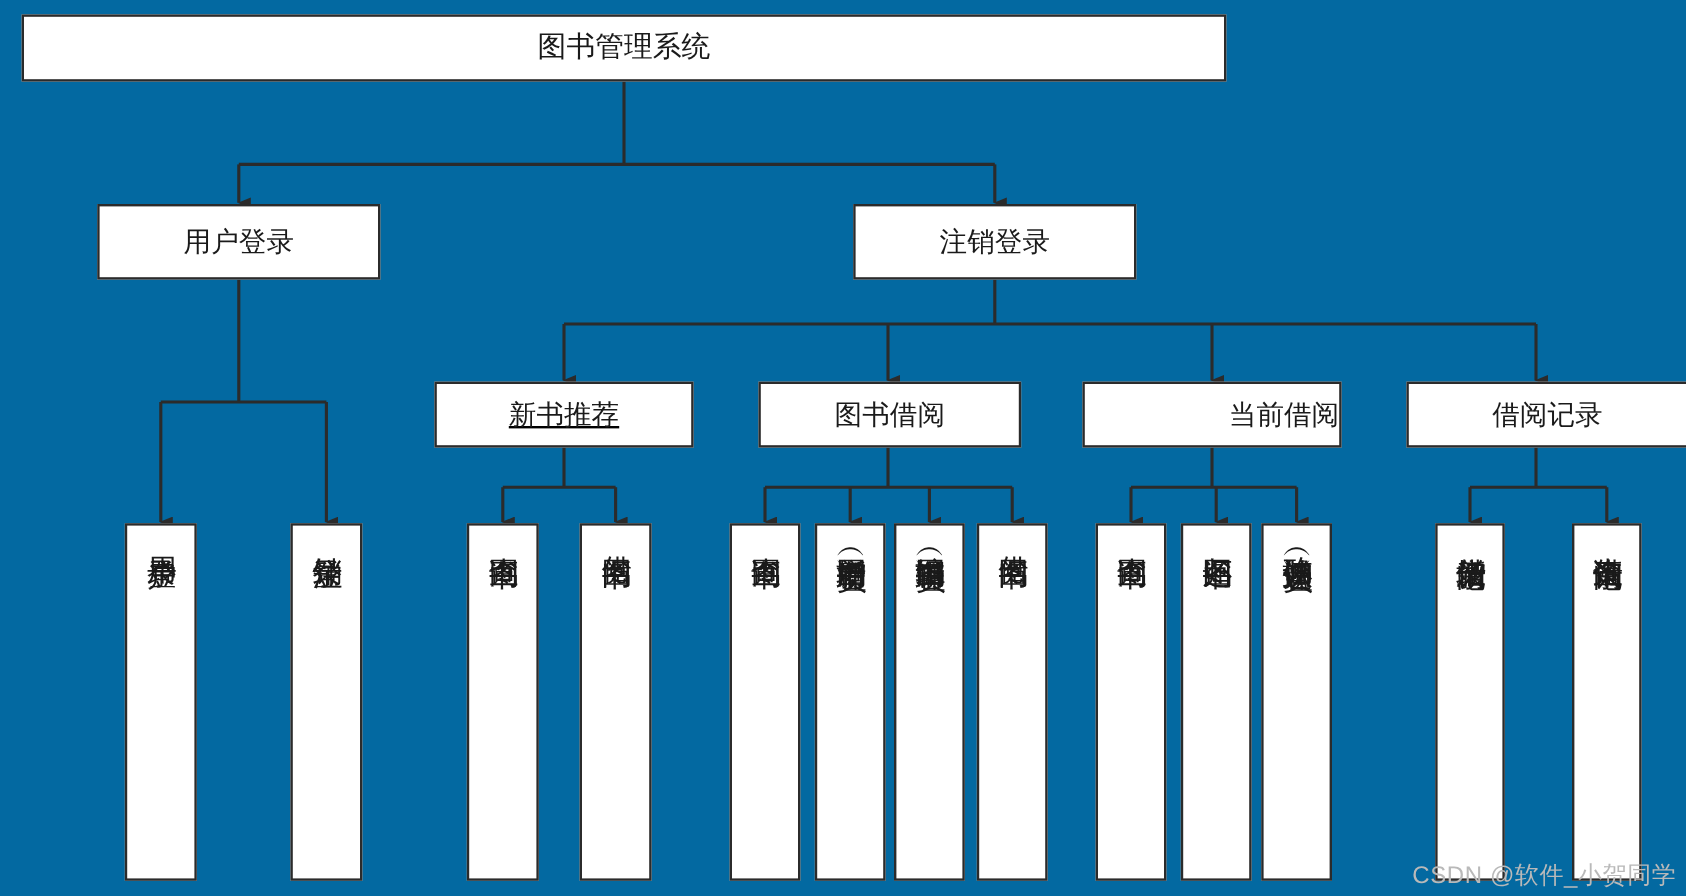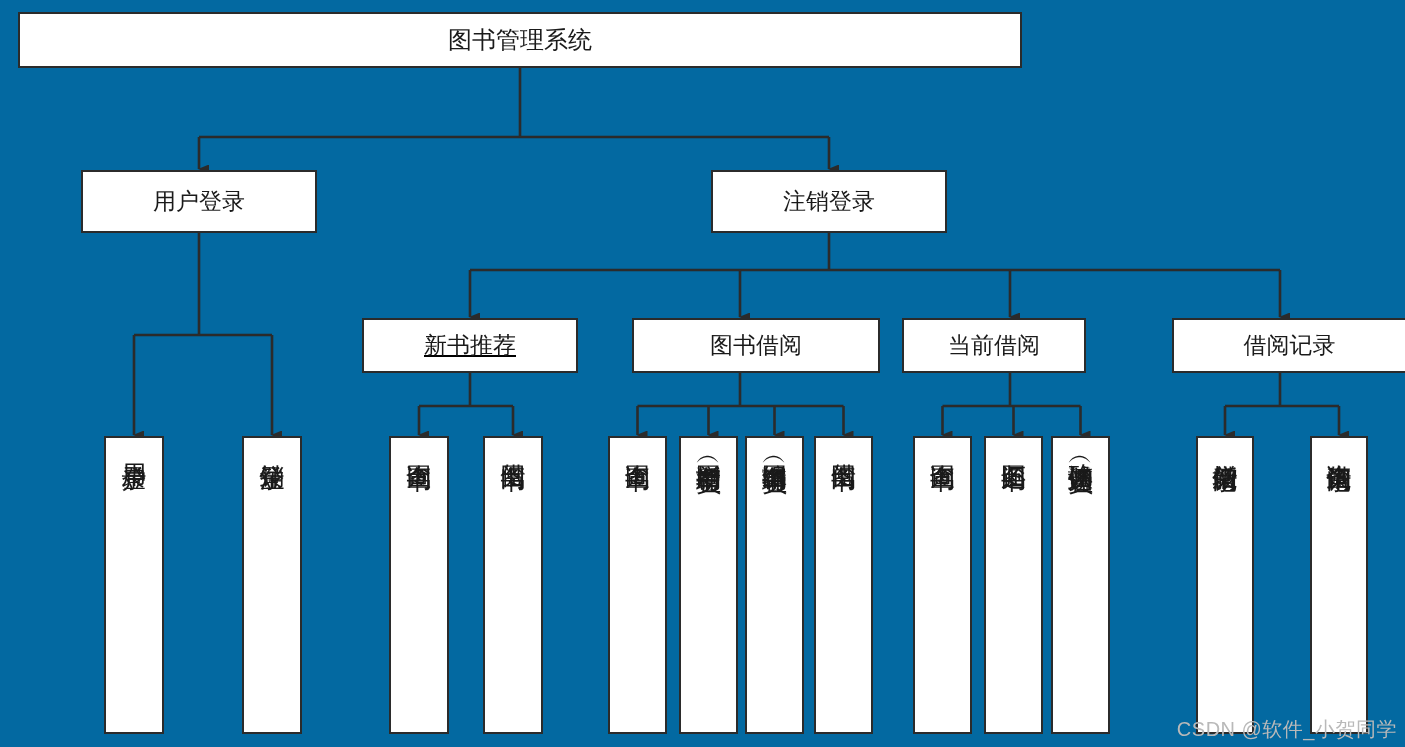--- a/index.html
+++ b/index.html
@@ -123,24 +123,24 @@
       </div>
       <div class="node-box horizontal" style="left: 81px; top: 170px; width: 236px; height: 63px;">
         <span class="node-label">用户登录</span>
       </div>
       <div class="node-box horizontal" style="left: 711px; top: 170px; width: 236px; height: 63px;">
         <span class="node-label">注销登录</span>
       </div>
       <div class="node-box horizontal" style="left: 362px; top: 318px; width: 216px; height: 55px; text-decoration: underline;">
         <span class="node-label">新书推荐</span>
       </div>
-      <div class="node-box horizontal" style="left: 632px; top: 318px; width: 248px; height: 55px;">
+      <div class="node-box horizontal" style="left: 632px; top: 318px; width: 219px; height: 55px;">
         <span class="node-label">图书借阅</span>
       </div>
-      <div class="node-box horizontal" style="left: 902px; top: 318px; width: 184px; height: 55px;">
+      <div class="node-box horizontal" style="left: 902px; top: 318px; width: 216px; height: 55px; justify-content: flex-end;">
         <span class="node-label">当前借阅</span>
       </div>
       <div class="node-box horizontal" style="left: 1172px; top: 318px; width: 235px; height: 55px;">
         <span class="node-label">借阅记录</span>
       </div>
       <div class="node-box vertical" style="left: 104px; top: 436px; width: 60px; height: 298px;">
         <span class="node-label">用户登录</span>
       </div>
       <div class="node-box vertical" style="left: 242px; top: 436px; width: 60px; height: 298px;">
         <span class="node-label">注销登录</span>

